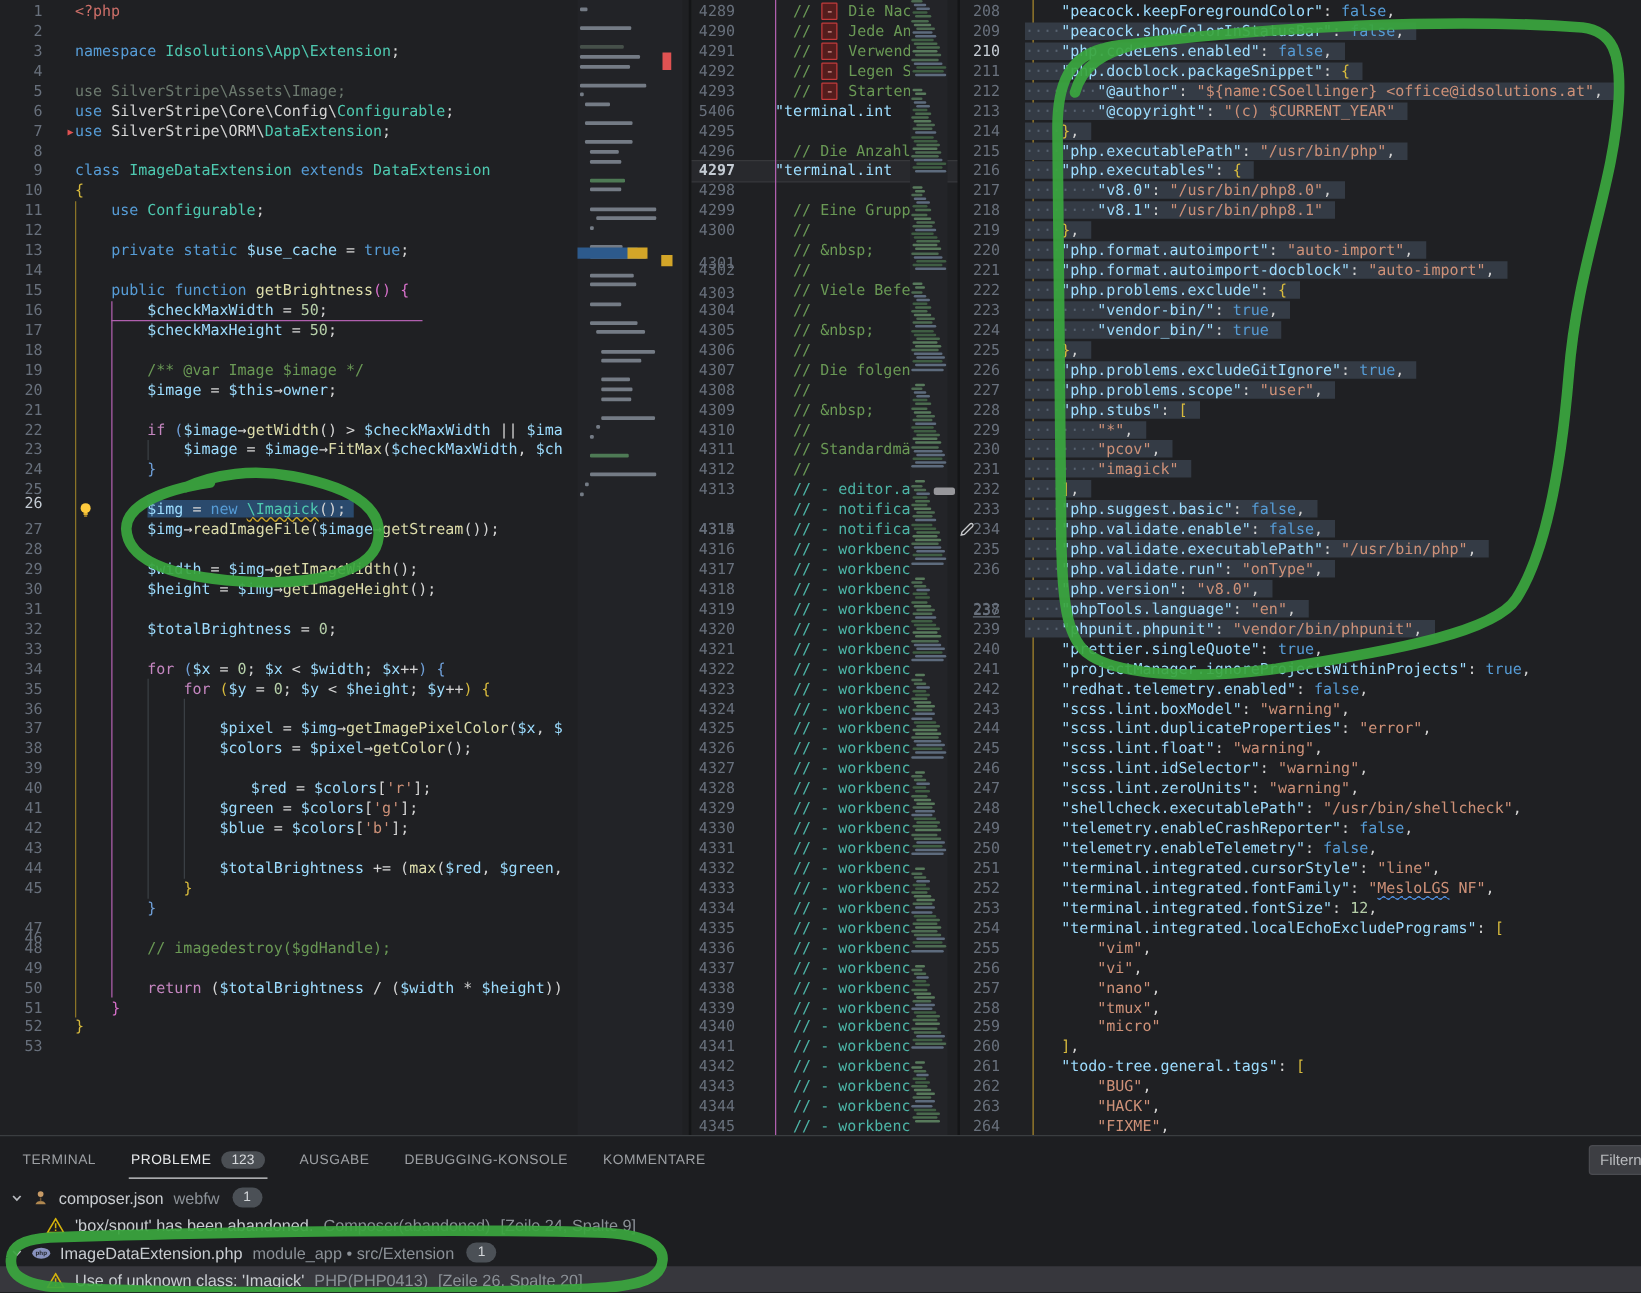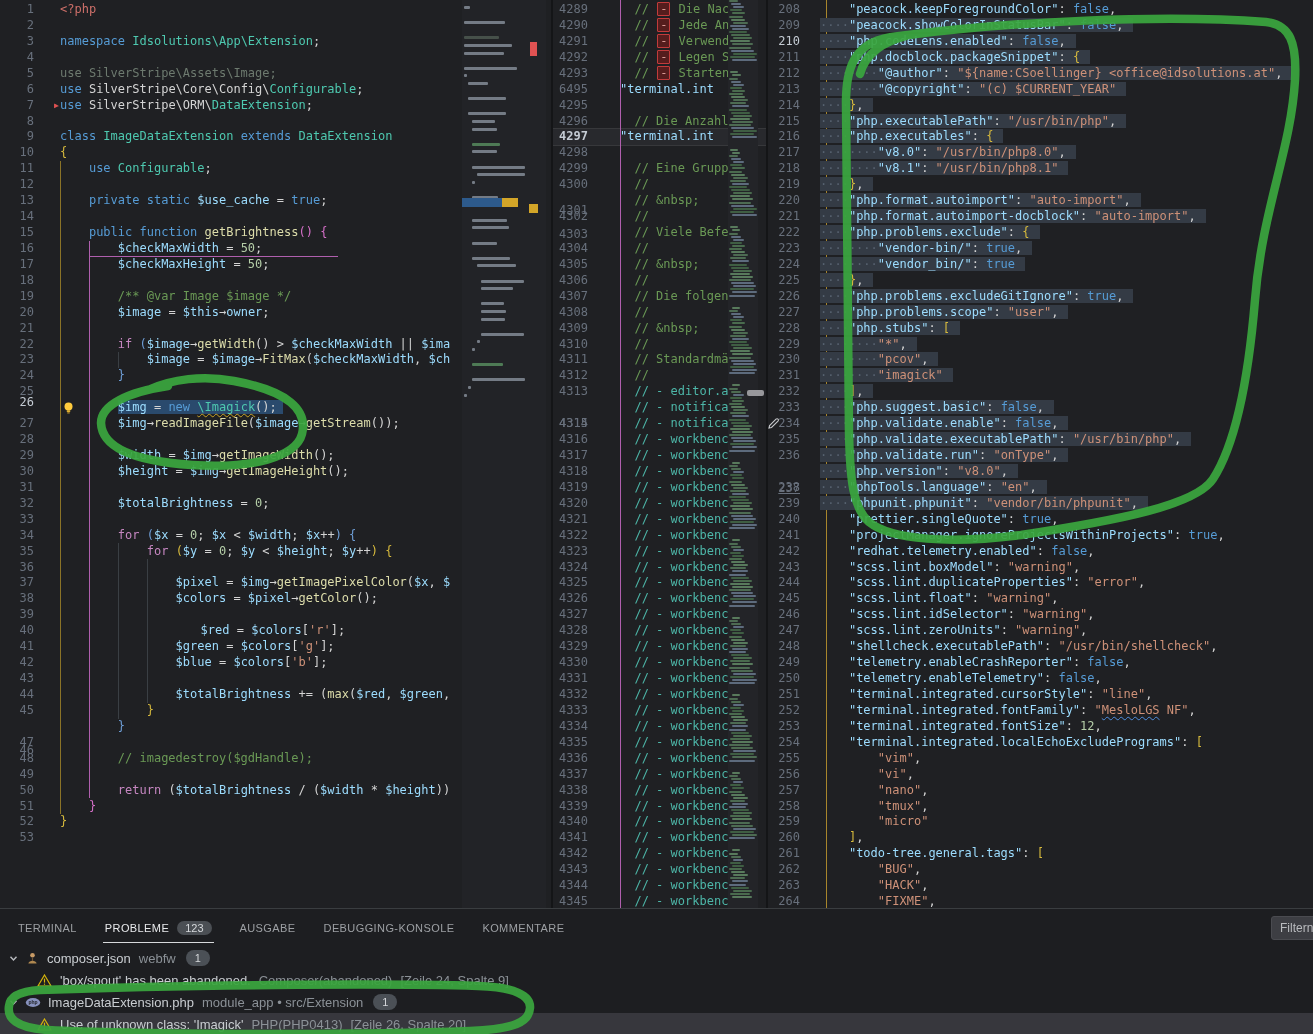--- a/index.html
+++ b/index.html
@@ -236,21 +236,21 @@
 
   <div class="editor" id="ed-mid" style="left:553px;width:215px">
     <div class="curline" id="midcur" style="top: 128.44px; height: 15.93px;"></div>
     <div class="guide" style="left:67px;top:0;height:908px;background:#b05fae"></div>
     <div class="gut" style="width: 59px; padding-right: 0px;">
         <div class="ln" style="top: 2px; padding-right: 24px;">4289</div>
         <div class="ln" style="top: 17.93px; padding-right: 24px;">4290</div>
         <div class="ln" style="top: 33.86px; padding-right: 24px;">4291</div>
         <div class="ln" style="top: 49.79px; padding-right: 24px;">4292</div>
         <div class="ln" style="top: 65.72px; padding-right: 24px;">4293</div>
-        <div class="ln" style="top: 81.65px; padding-right: 24px;">6495</div>
+        <div class="ln" style="top: 81.65px; padding-right: 24px;">5406</div>
         <div class="ln" style="top: 97.58px; padding-right: 24px;">4295</div>
         <div class="ln" style="top: 113.51px; padding-right: 24px;">4296</div>
         <div class="ln lncur" style="top: 129.44px; padding-right: 24px; font-weight: bold;">4297</div>
         <div class="ln" style="top: 145.37px; padding-right: 24px;">4298</div>
         <div class="ln" style="top: 161.3px; padding-right: 24px;">4299</div>
         <div class="ln" style="top: 177.23px; padding-right: 24px;">4300</div>
         <div class="ln" style="top: 203px; padding-right: 24px;">4301</div>
         <div class="ln" style="top: 209.09px; padding-right: 24px;">4302</div>
         <div class="ln" style="top: 227px; padding-right: 24px;">4303</div>
         <div class="ln" style="top: 240.95px; padding-right: 24px;">4304</div>

